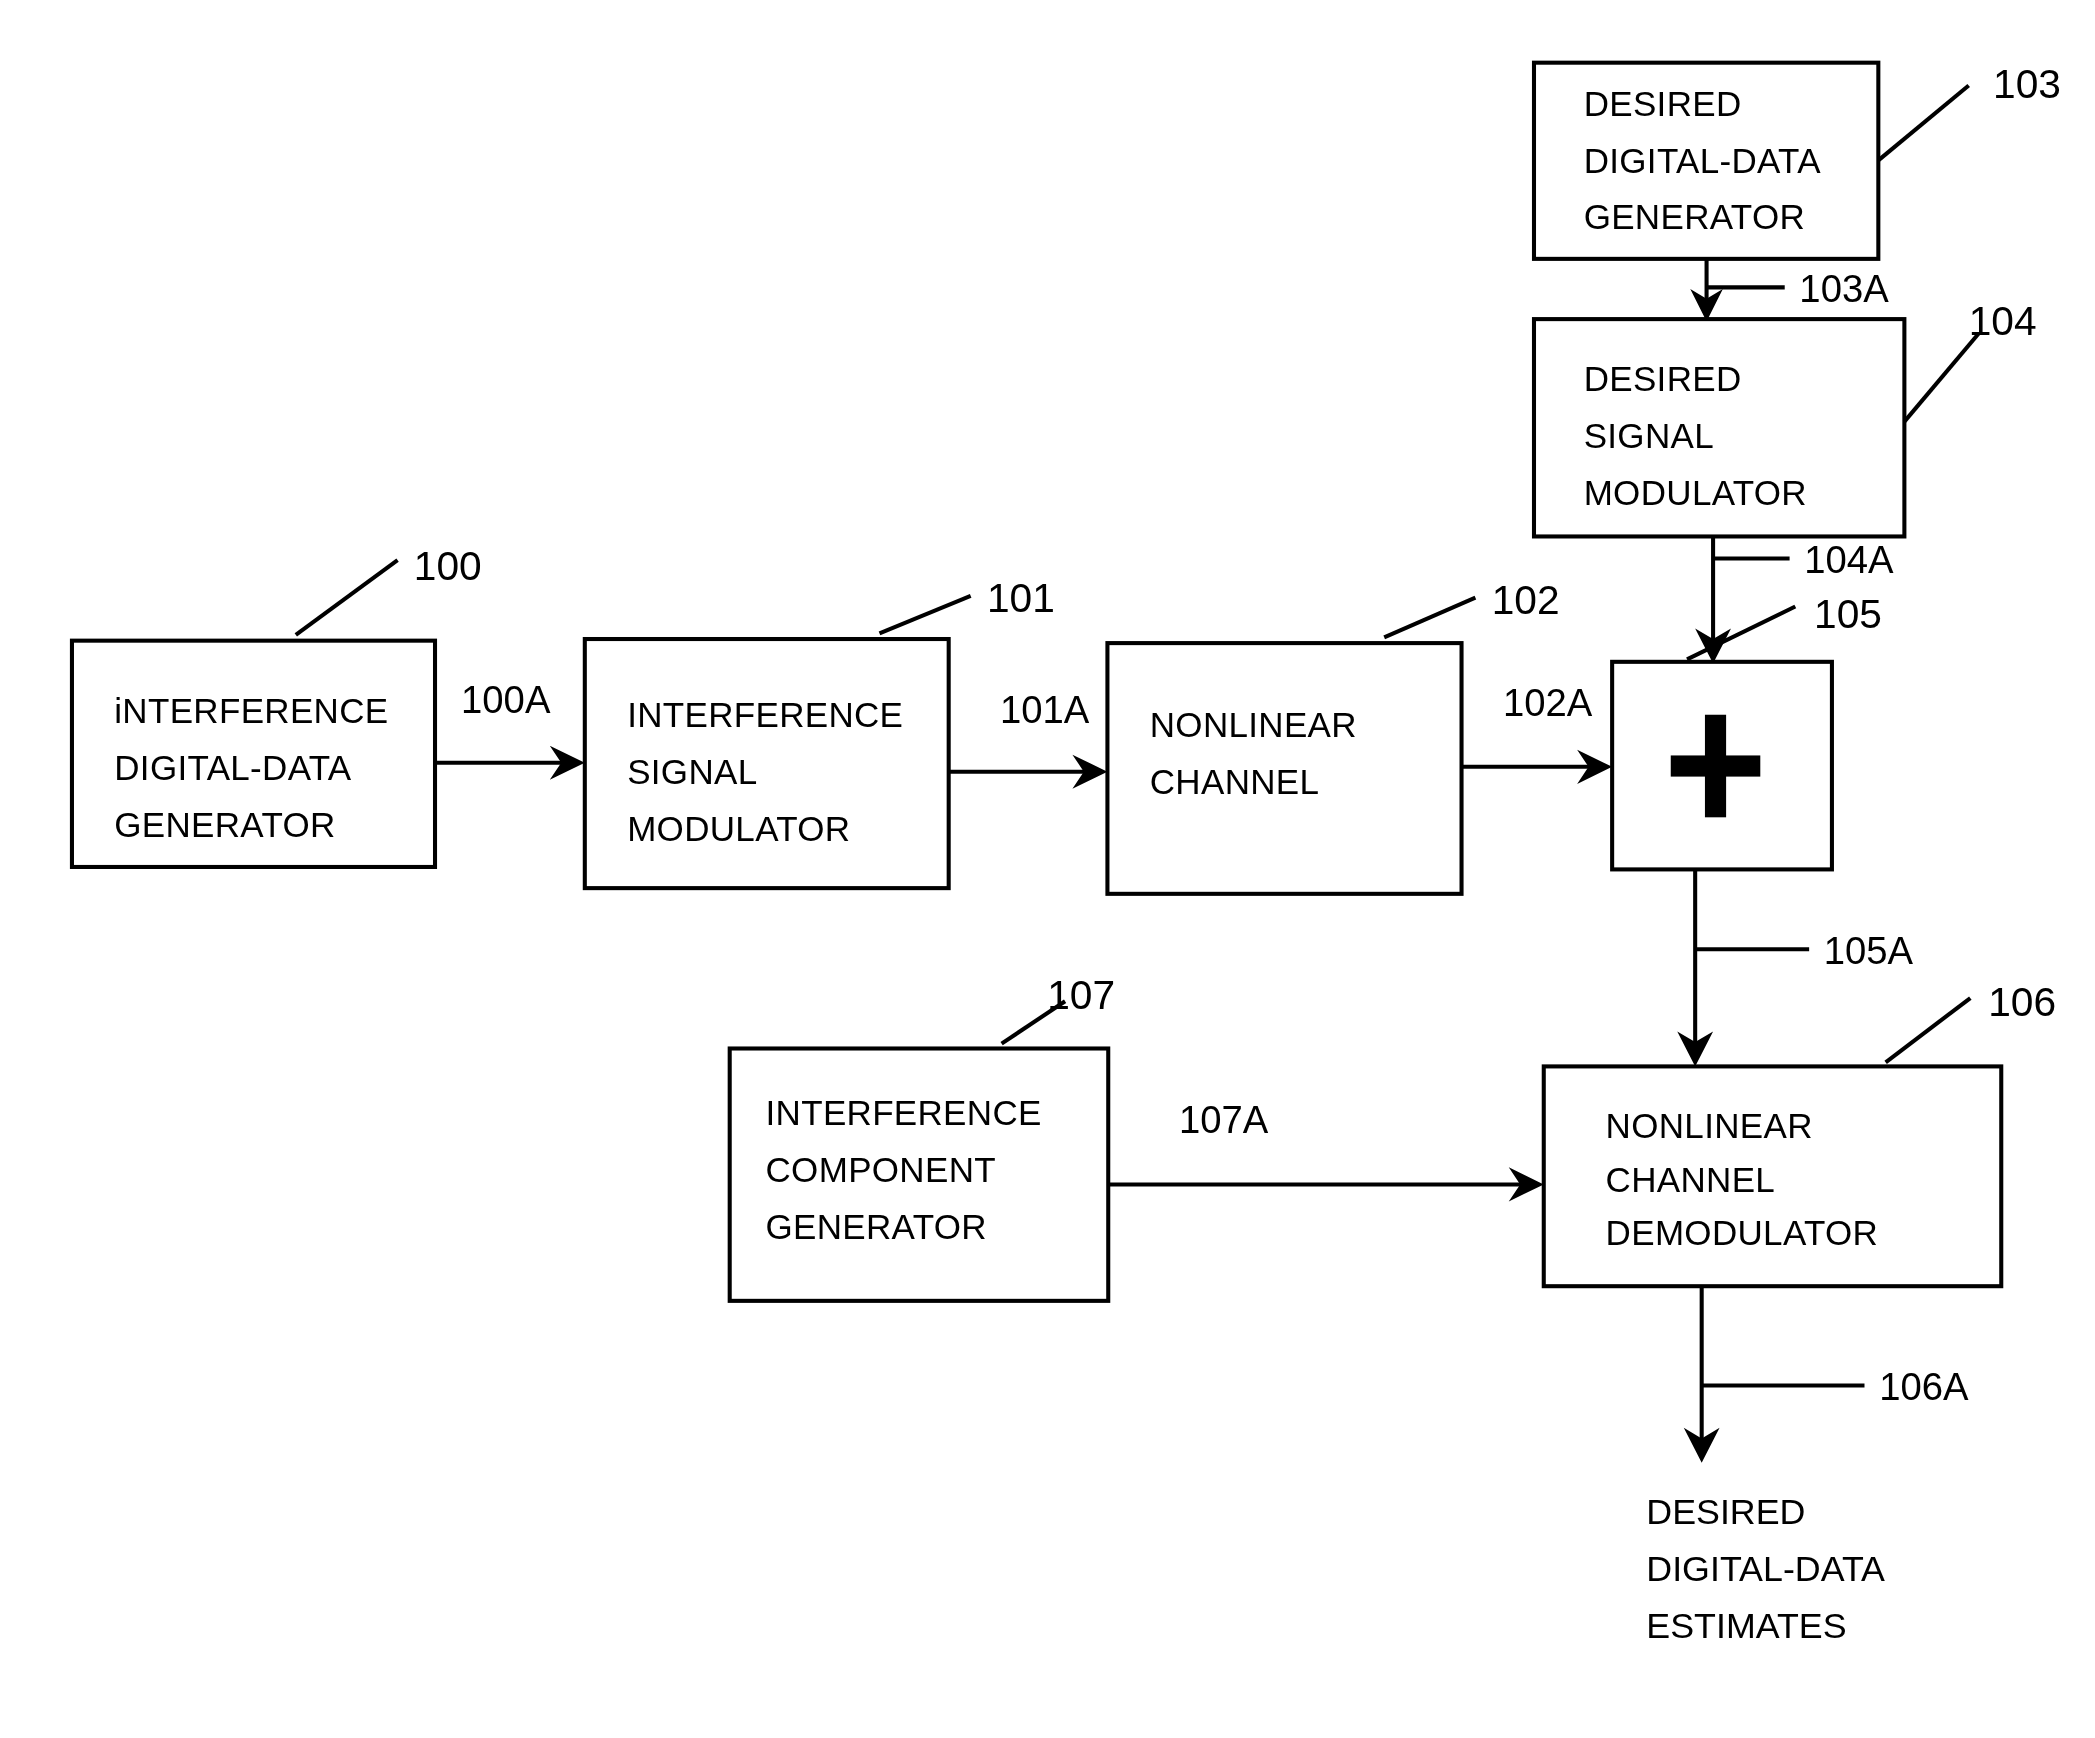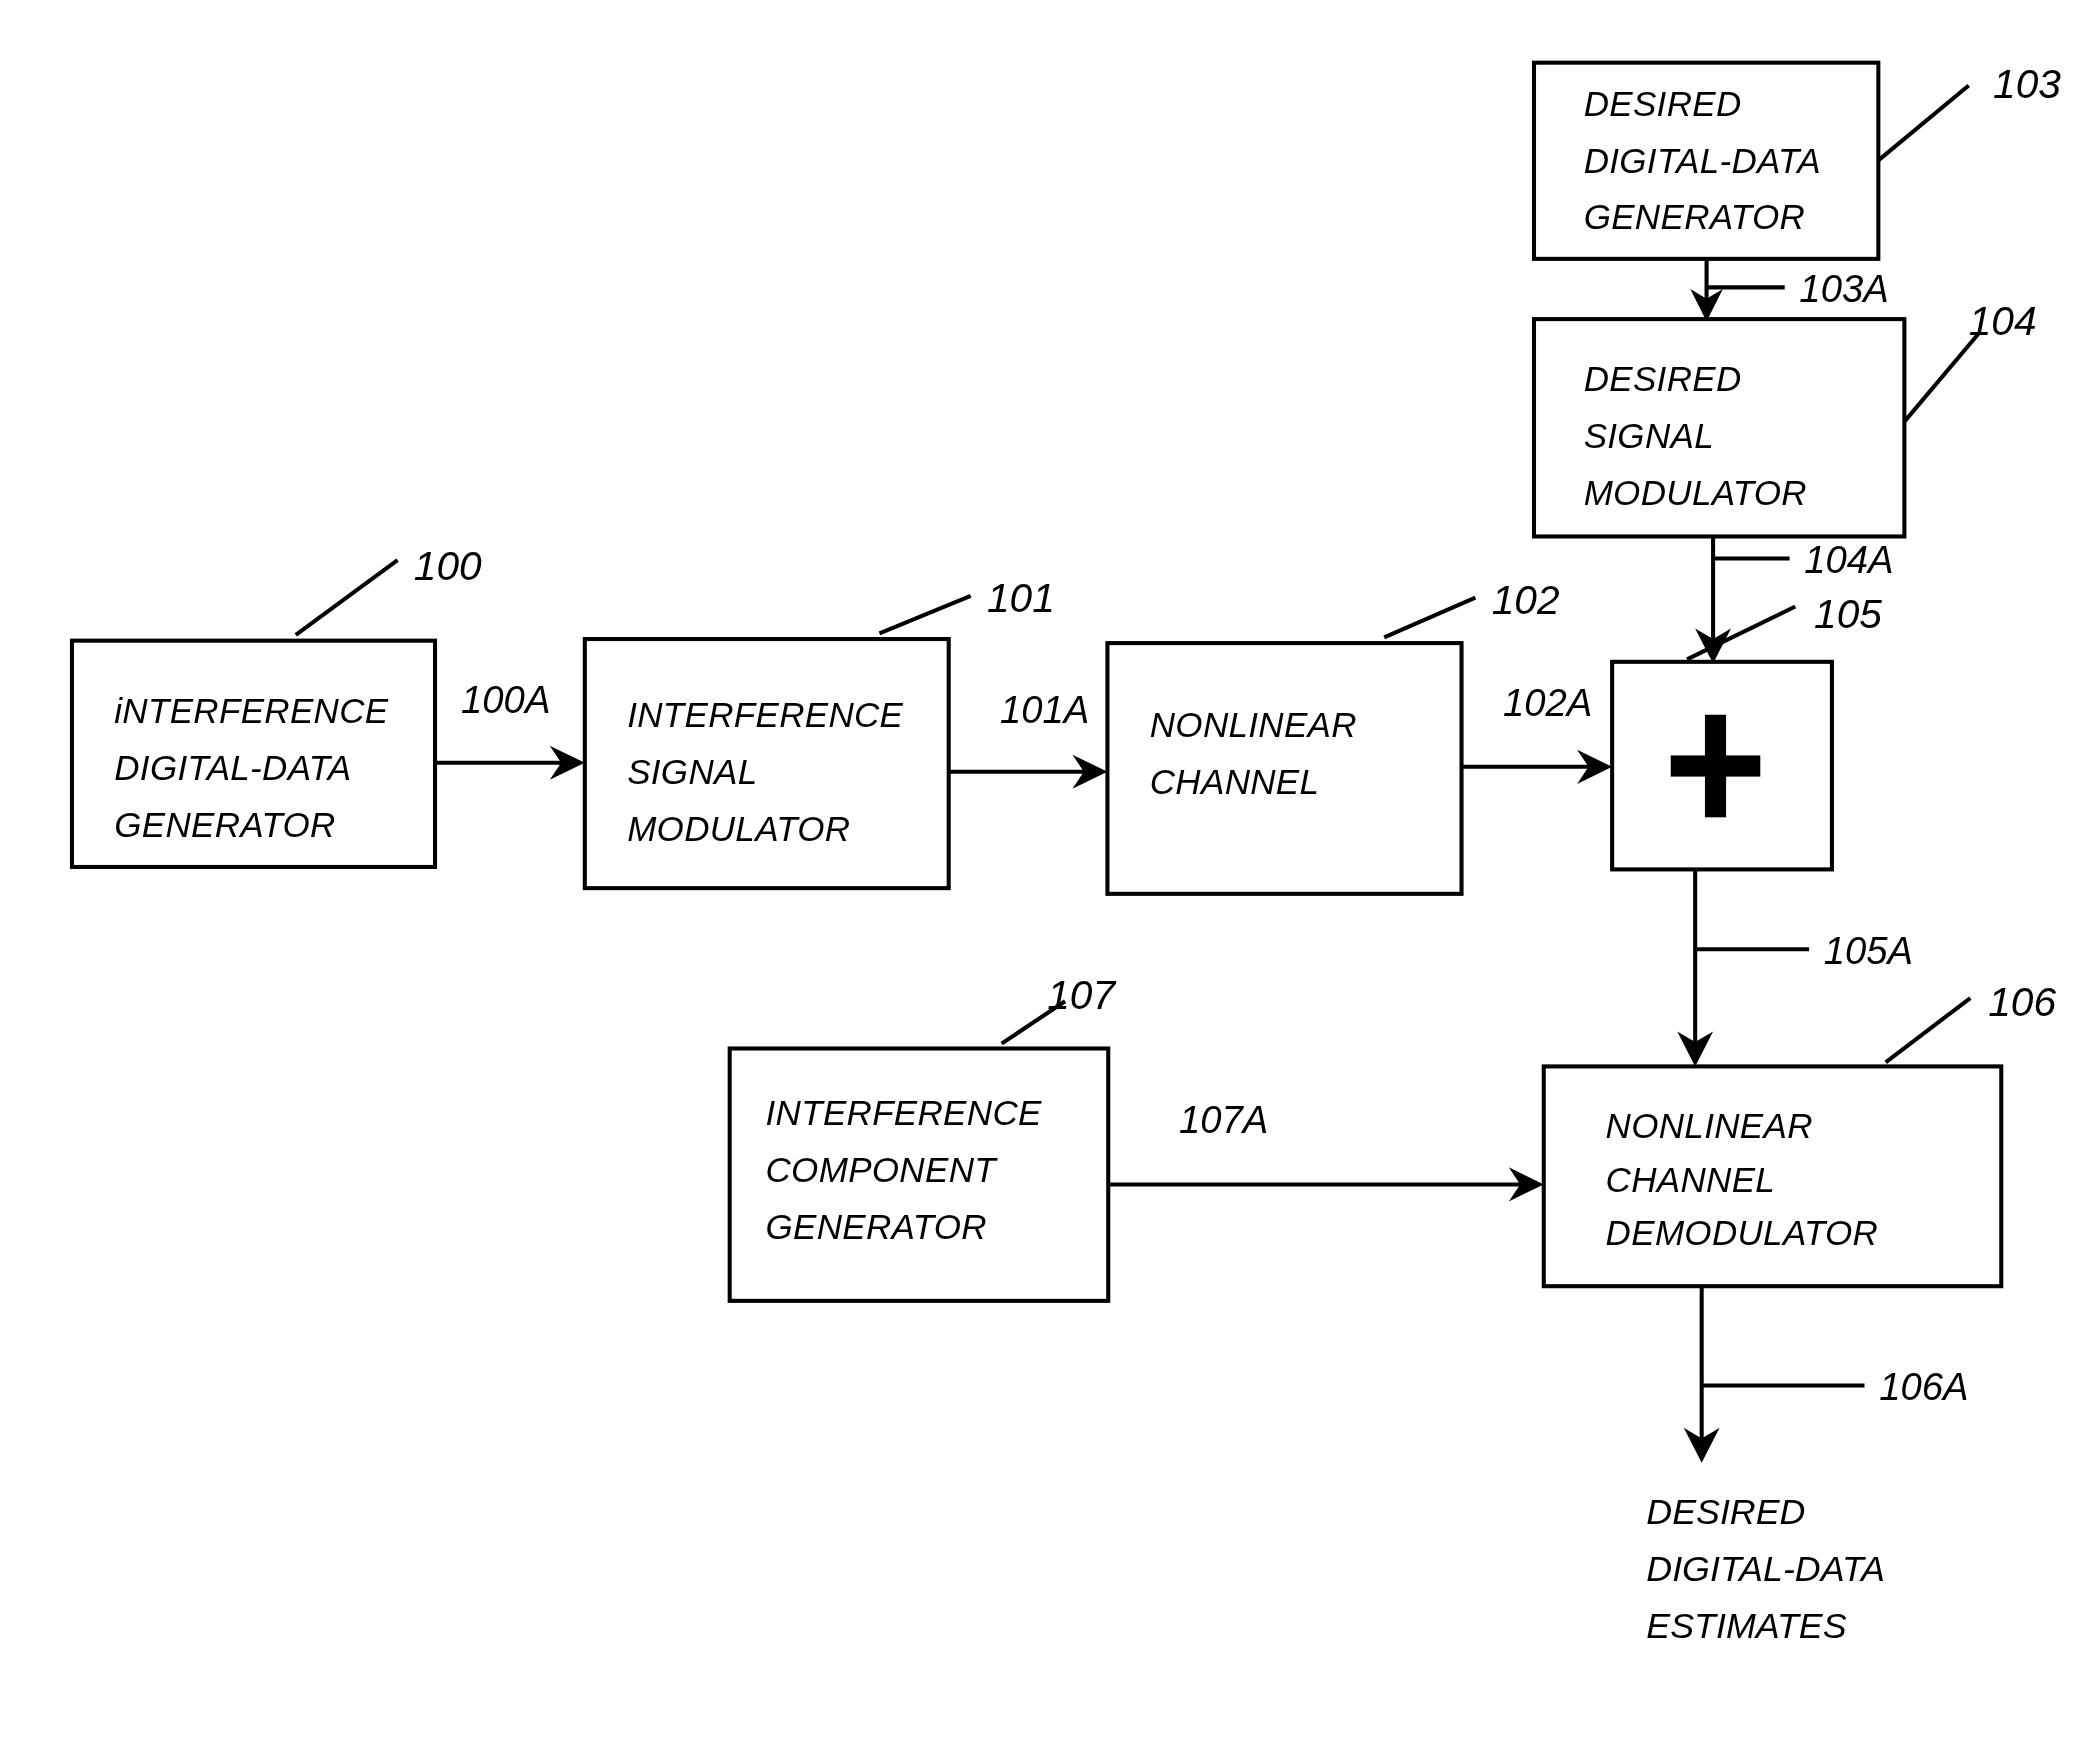--- a/index.html
+++ b/index.html
@@ -10,21 +10,20 @@
   }
   body {
     font-family: "Liberation Sans", sans-serif;
   }
   #diagram-root {
     position: relative;
     width: 2096px;
     height: 1738px;
     background: #ffffff;
     overflow: hidden;
-    font-style: italic;
   }
   svg.canvas {
     position: absolute;
     top: 0;
     left: 0;
     width: 2096px;
     height: 1738px;
     display: block;
   }
   .blk-rect {

